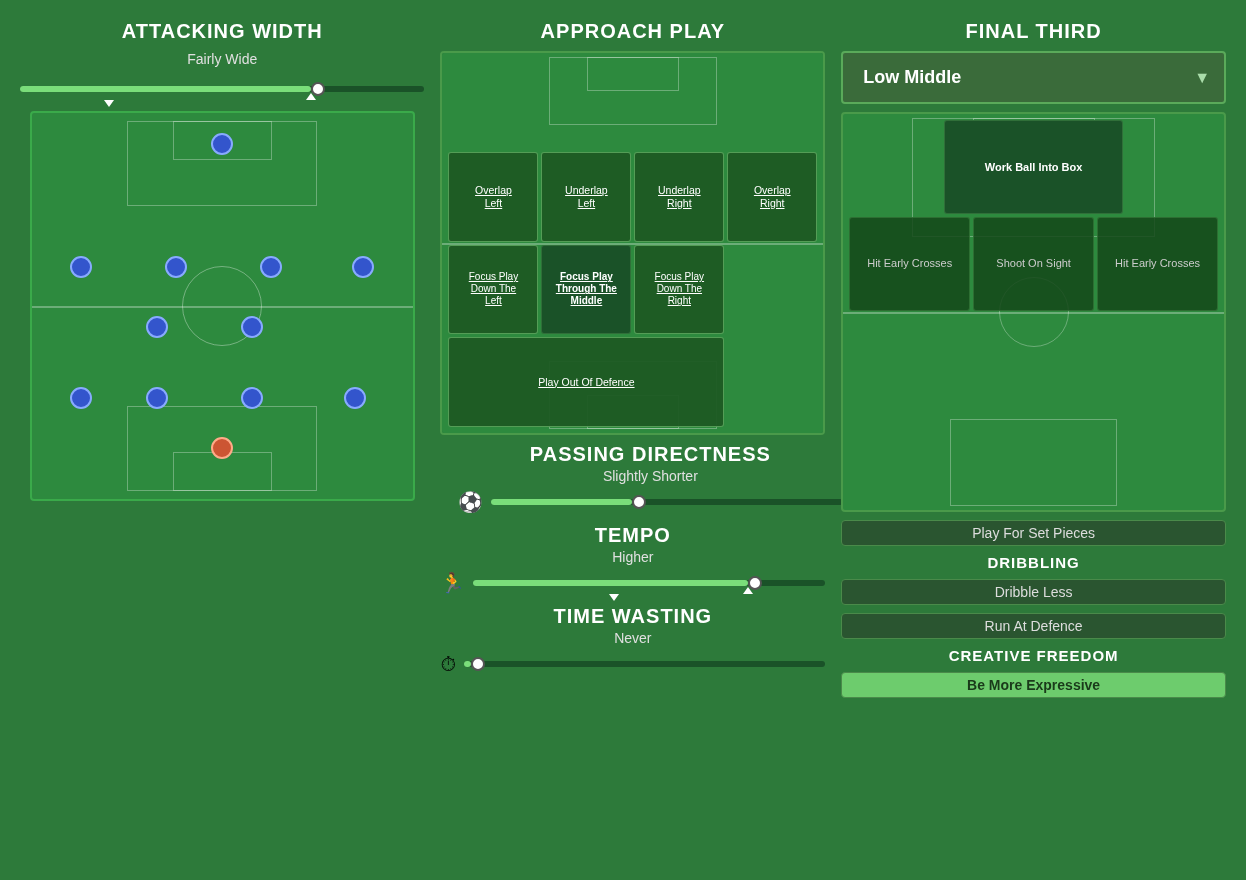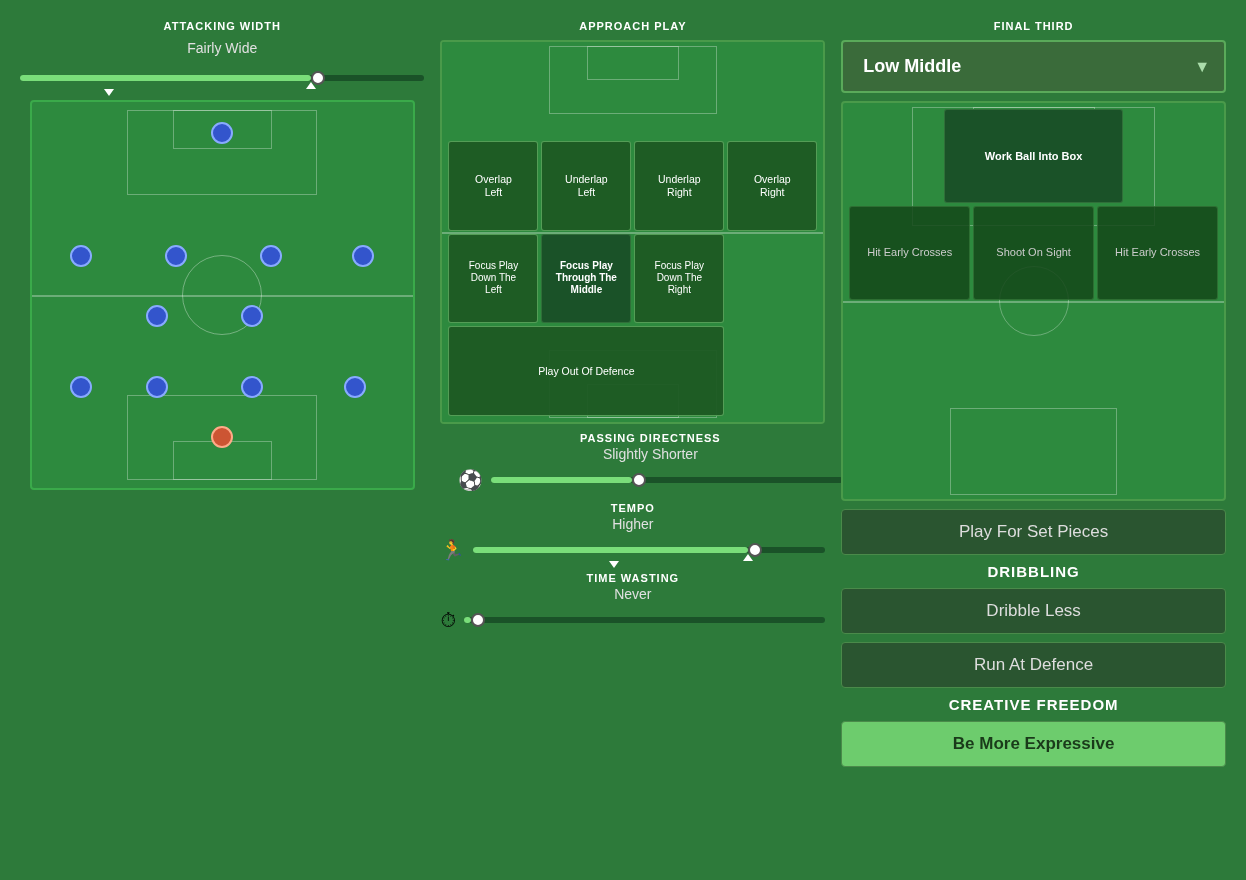--- a/index.html
+++ b/index.html
@@ -24,21 +24,21 @@
     .left-panel {
       width: 410px;
       display: flex;
       flex-direction: column;
       align-items: center;
       gap: 8px;
     }
     .section-title {
       color: white;
       font-weight: 900;
-      font-size: 11px;
+      font-size: 20px;
       letter-spacing: 1px;
       text-align: center;
       text-transform: uppercase;
     }
     .section-subtitle {
       color: #e0e0e0;
       font-size: 14px;
       text-align: center;
     }
     .slider-container {
@@ -160,20 +160,21 @@
       color: #cccccc;
       font-size: 10.5px;
       text-align: center;
       display: flex;
       align-items: center;
       justify-content: center;
       border-radius: 3px;
       cursor: pointer;
       padding: 12px;
       line-height: 1.2;
+      text-decoration: underline;
     }
     .tactic-btn.active {
       background: rgba(30, 90, 35, 0.95);
       border: 1px solid rgba(120,200,120,0.6);
       color: white;
     }
     .tactic-btn.selected {
       background: #1a5228;
       color: white;
       font-weight: bold;
@@ -252,22 +253,22 @@
     .ft-btn.selected {
       background: #1a5228;
       color: white;
       font-weight: bold;
     }
     .action-btn {
       width: 100%;
       background: #2a5530;
       border: 1px solid #4a8a4a;
       color: #dddddd;
-      font-size: 17px;
-      padding: 12px;
+      font-size: 14px;
+      padding: 4px;
       text-align: center;
       border-radius: 4px;
       cursor: pointer;
       font-weight: 500;
     }
     .subsection-title {
       color: white;
       font-weight: 900;
       font-size: 15px;
       letter-spacing: 1px;

